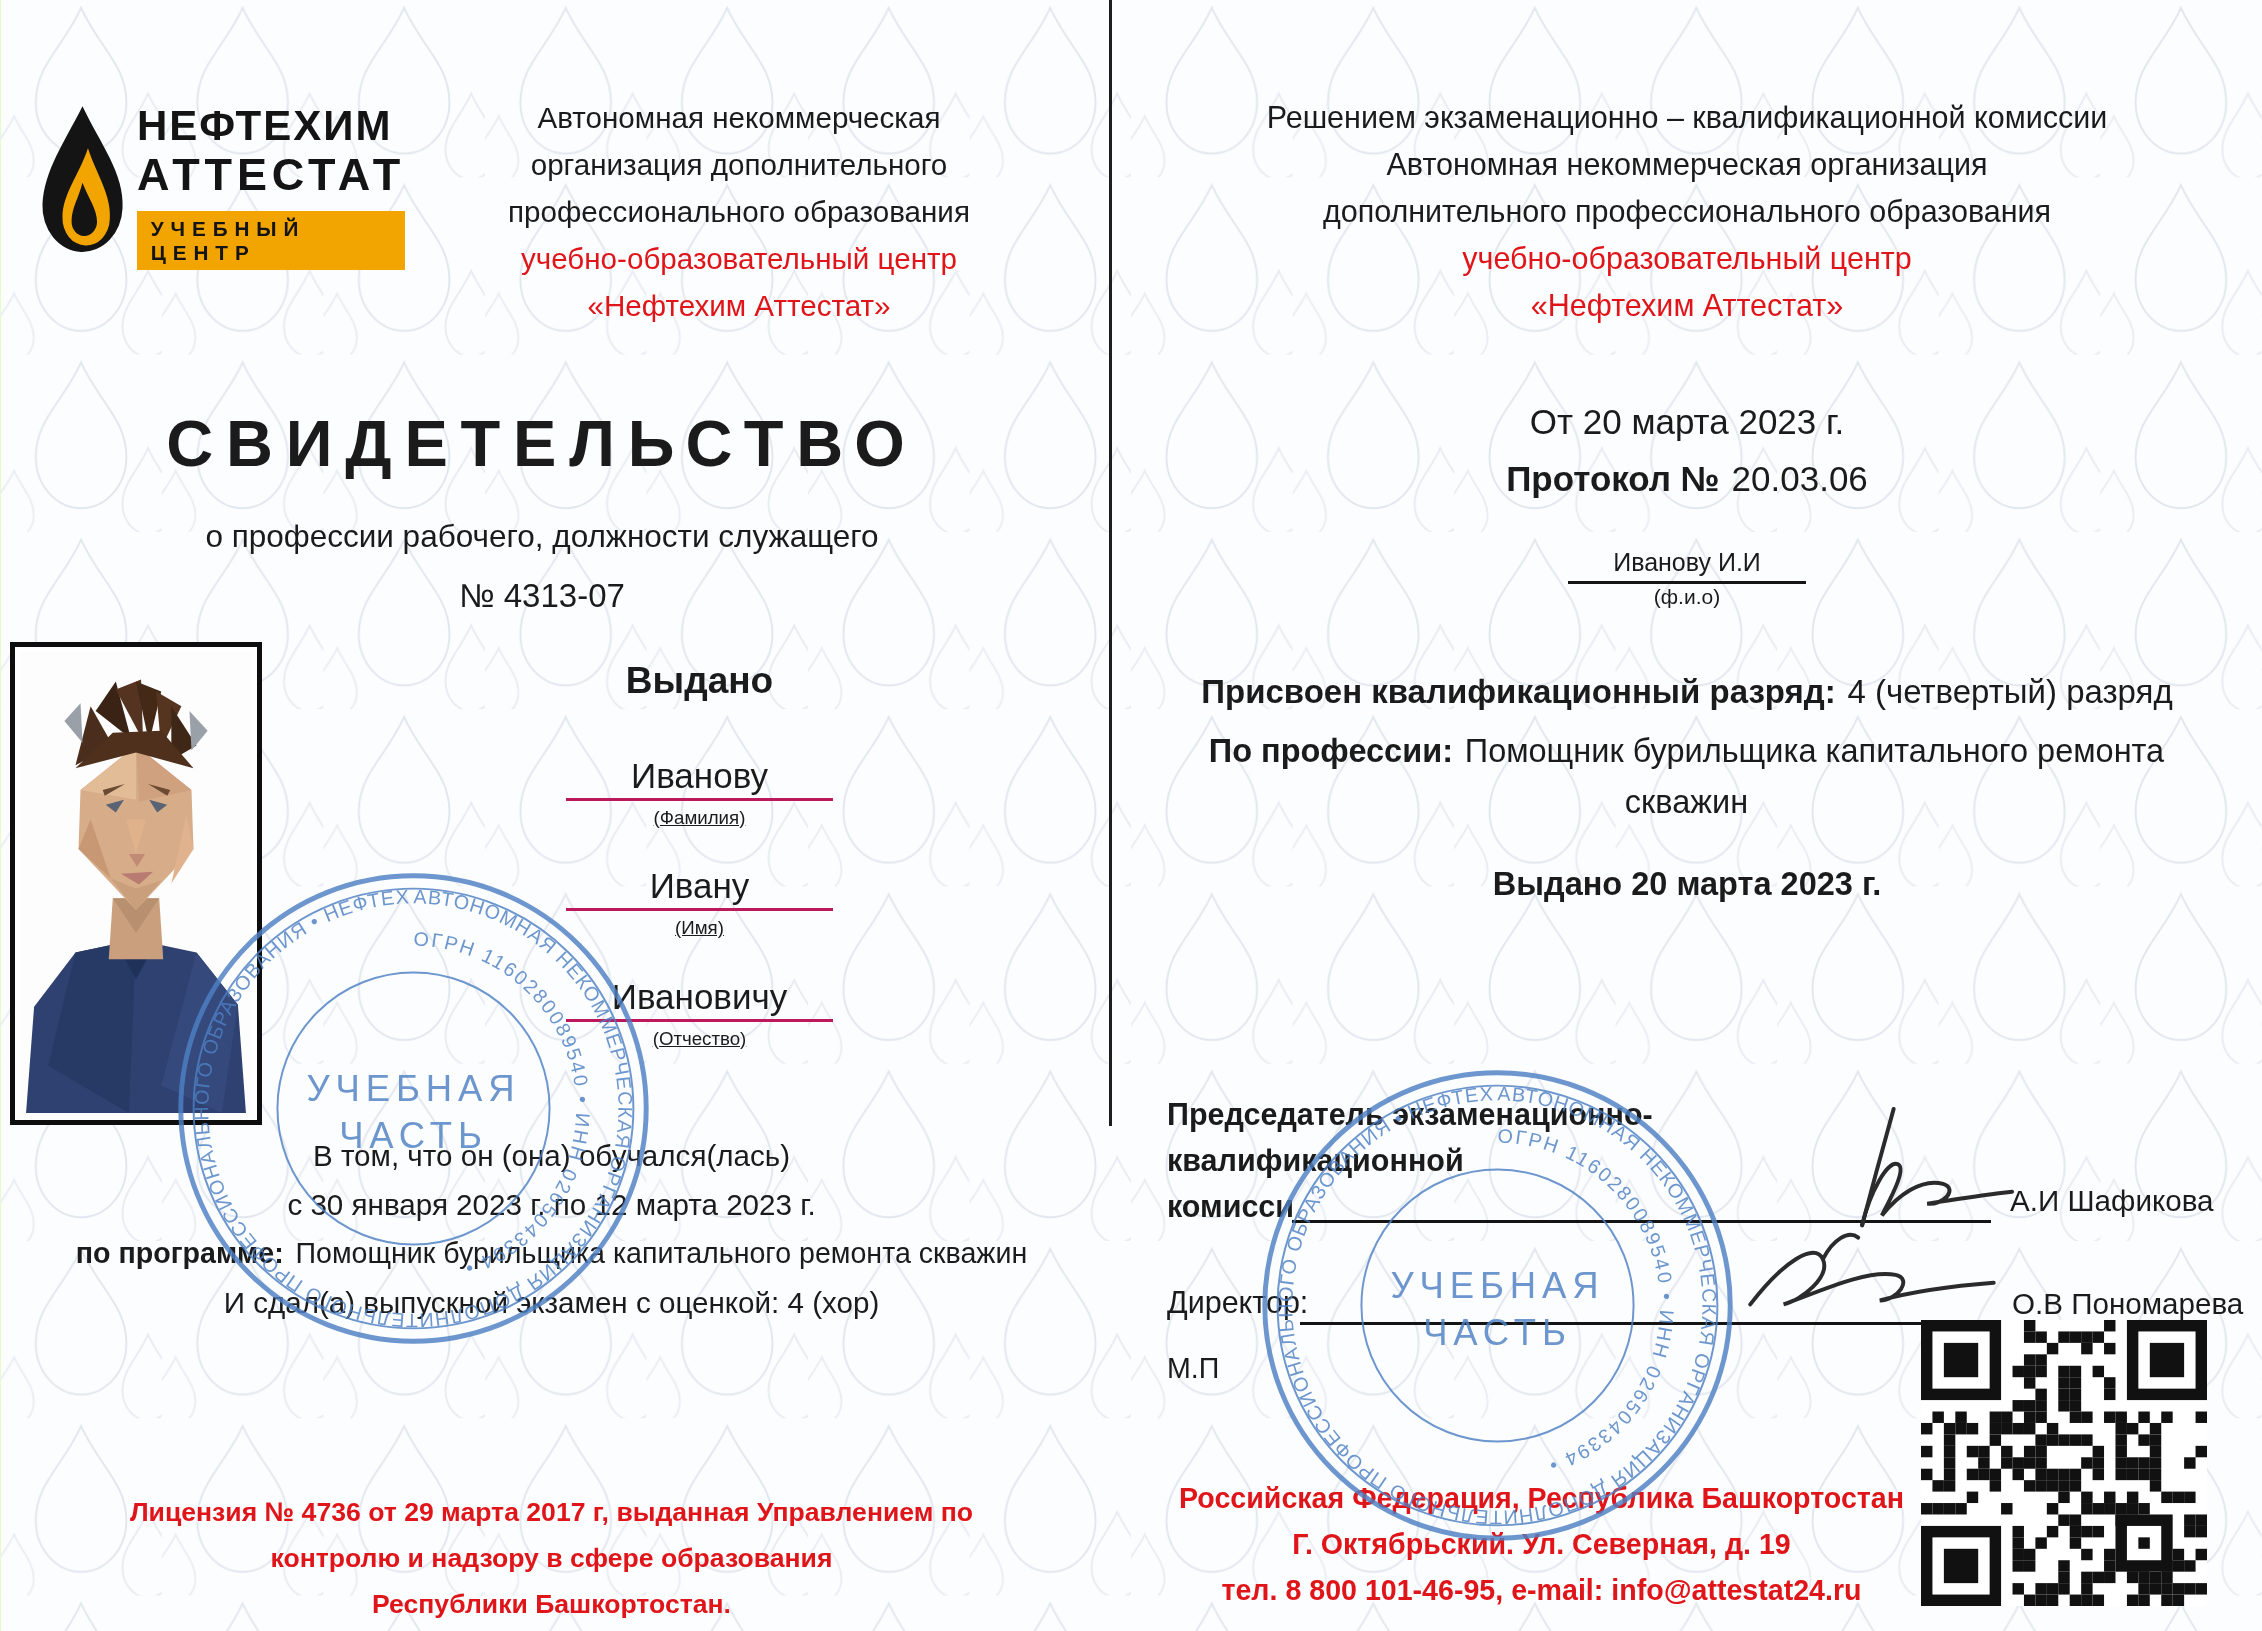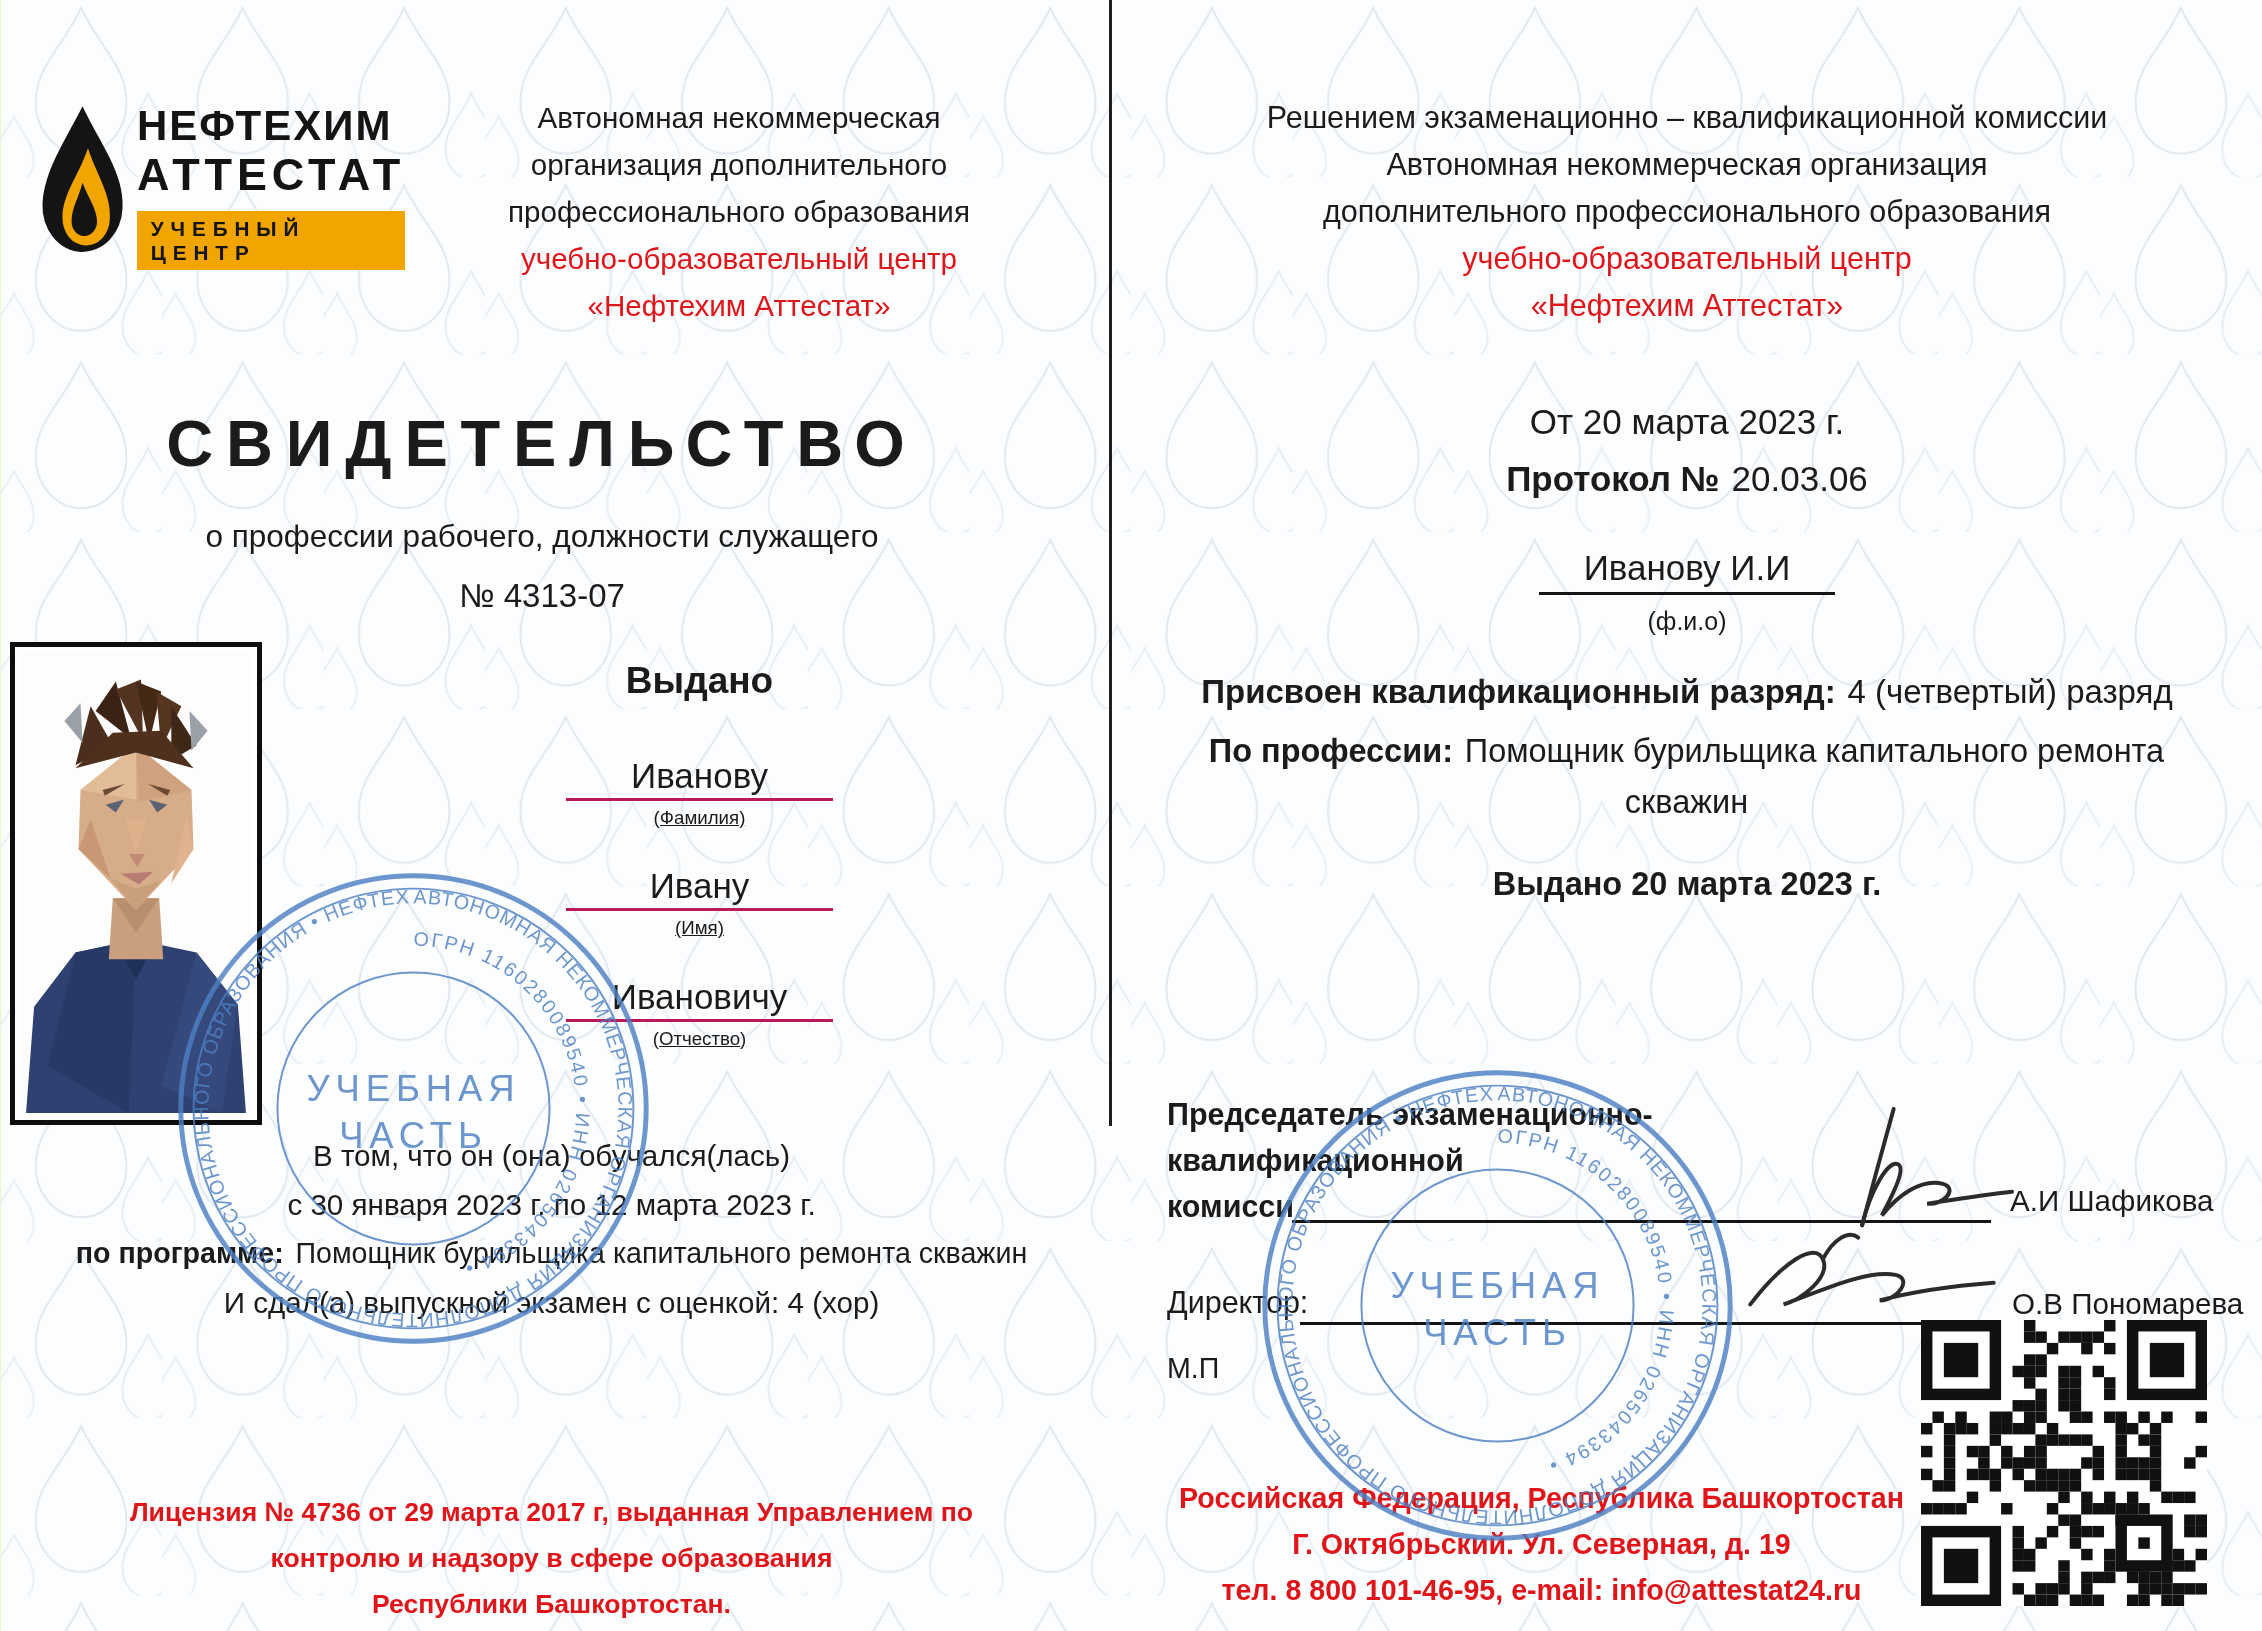--- a/index.html
+++ b/index.html
@@ -36,22 +36,22 @@
   .fcap{font-size:18.7px;text-decoration:underline;margin-top:5.9px;}
   
   .bodyblk{left:0;top:1131px;width:1103px;line-height:49px;font-size:29.6px;}
   .nowrap{white-space:nowrap;font-size:28.6px;}
   .license{left:0;top:1489px;width:1103px;line-height:46px;font-size:26.6px;font-weight:bold;}
   
   .rhead{left:1133px;top:94px;width:1108px;line-height:47px;font-size:30.5px;}
   .rdate{left:1133px;top:402px;width:1108px;font-size:35px;}
   .rprot{left:1133px;top:459px;width:1108px;font-size:35px;}
   .rrecip{left:1133px;top:548px;width:1108px;}
-  .rrecipv{display:inline-block;border-bottom:3px solid #151515;padding:0 45px 3.9px 45px;font-size:35px;}
-  .rfio{left:1133px;top:607px;width:1108px;font-size:25px;}
+  .rrecipv{display:inline-block;border-bottom:3px solid #151515;padding:0 45px 3.9px 45px;font-size:25px;}
+  .rfio{left:1133px;top:585px;width:1108px;font-size:21px;}
   .q1{left:1133px;top:673px;width:1108px;font-size:33px;}
   .q2{left:1194px;top:726px;width:985px;font-size:32.5px;line-height:51px;}
   .q3{left:1133px;top:866px;width:1108px;font-size:32.5px;font-weight:800;}
   .gap{margin-left:11.8px;font-weight:normal;}
   .chair{left:1167px;top:1091px;width:591px;font-size:30.5px;font-weight:800;line-height:46px;}
   .sigline1{left:1292px;top:1179px;width:699px;height:41px;border-bottom:3px solid #141414;}
   .signame1{left:2010px;top:1184px;font-size:29.6px;}
   .dirlab{left:1167px;top:1285px;font-size:30.5px;font-weight:400;}
   .sigline2{left:1300px;top:1277px;width:694px;height:45px;border-bottom:3px solid #141414;}
   .signame2{left:2012px;top:1287px;font-size:29.6px;}

